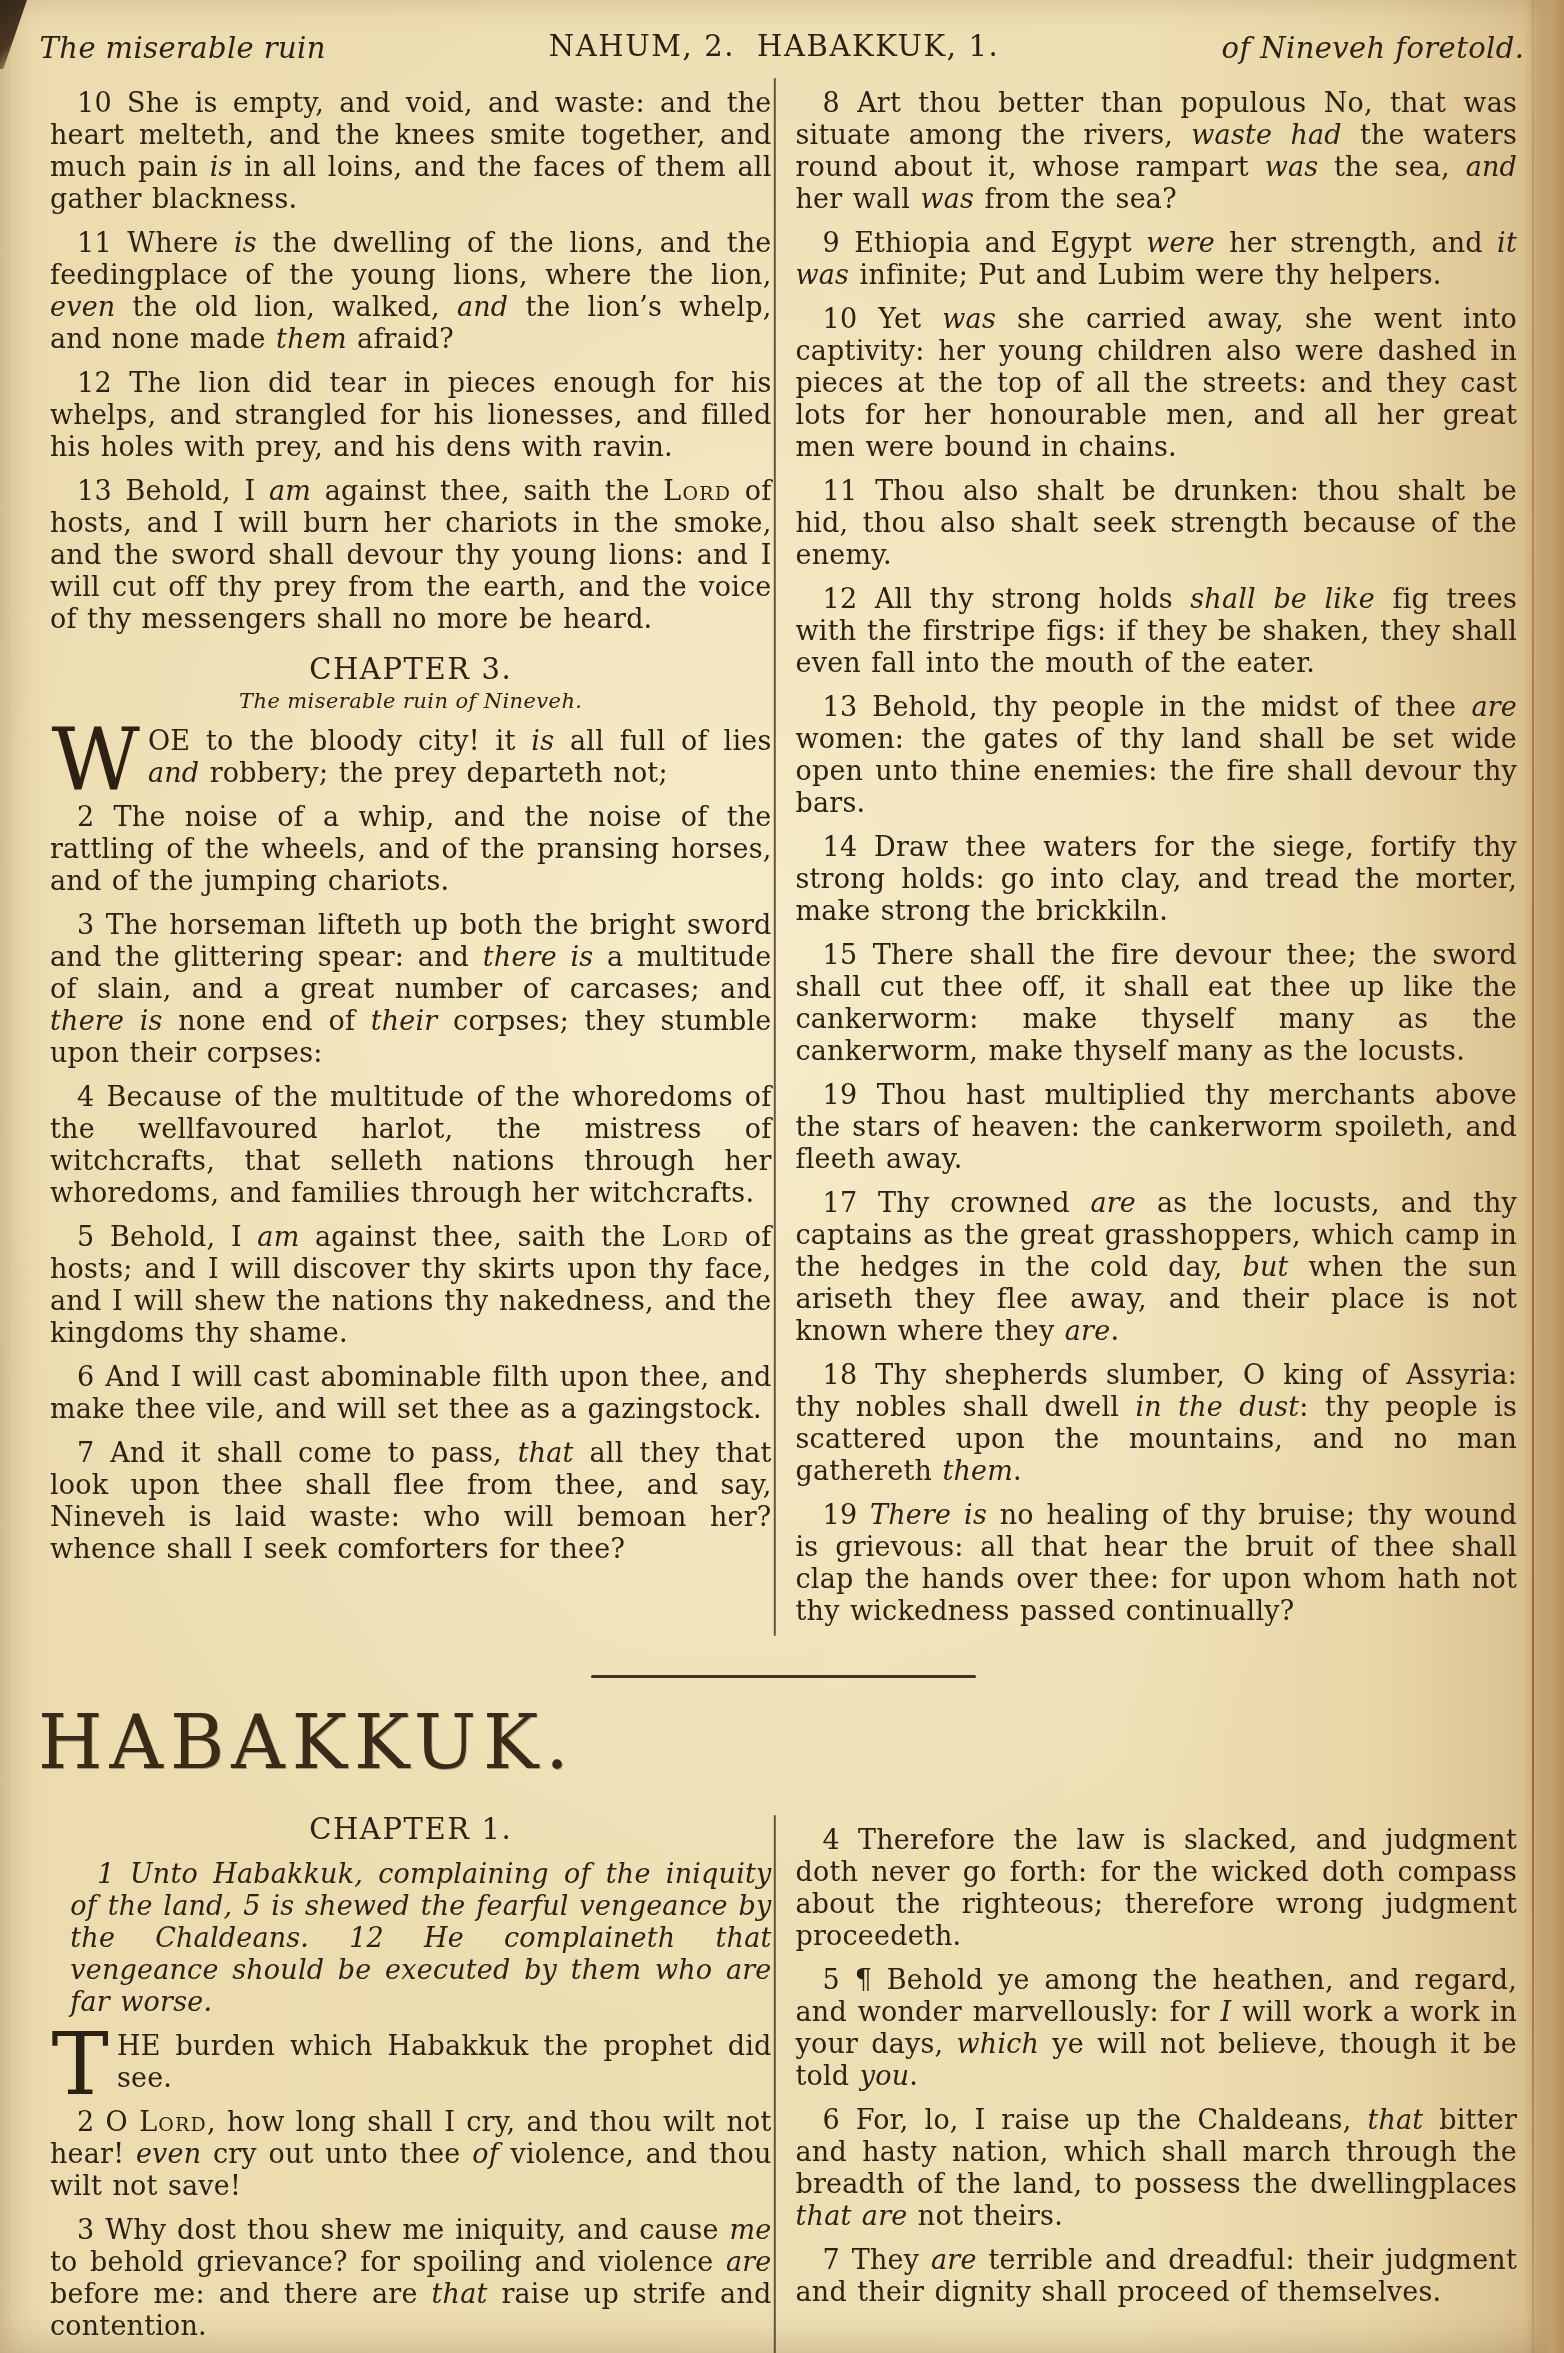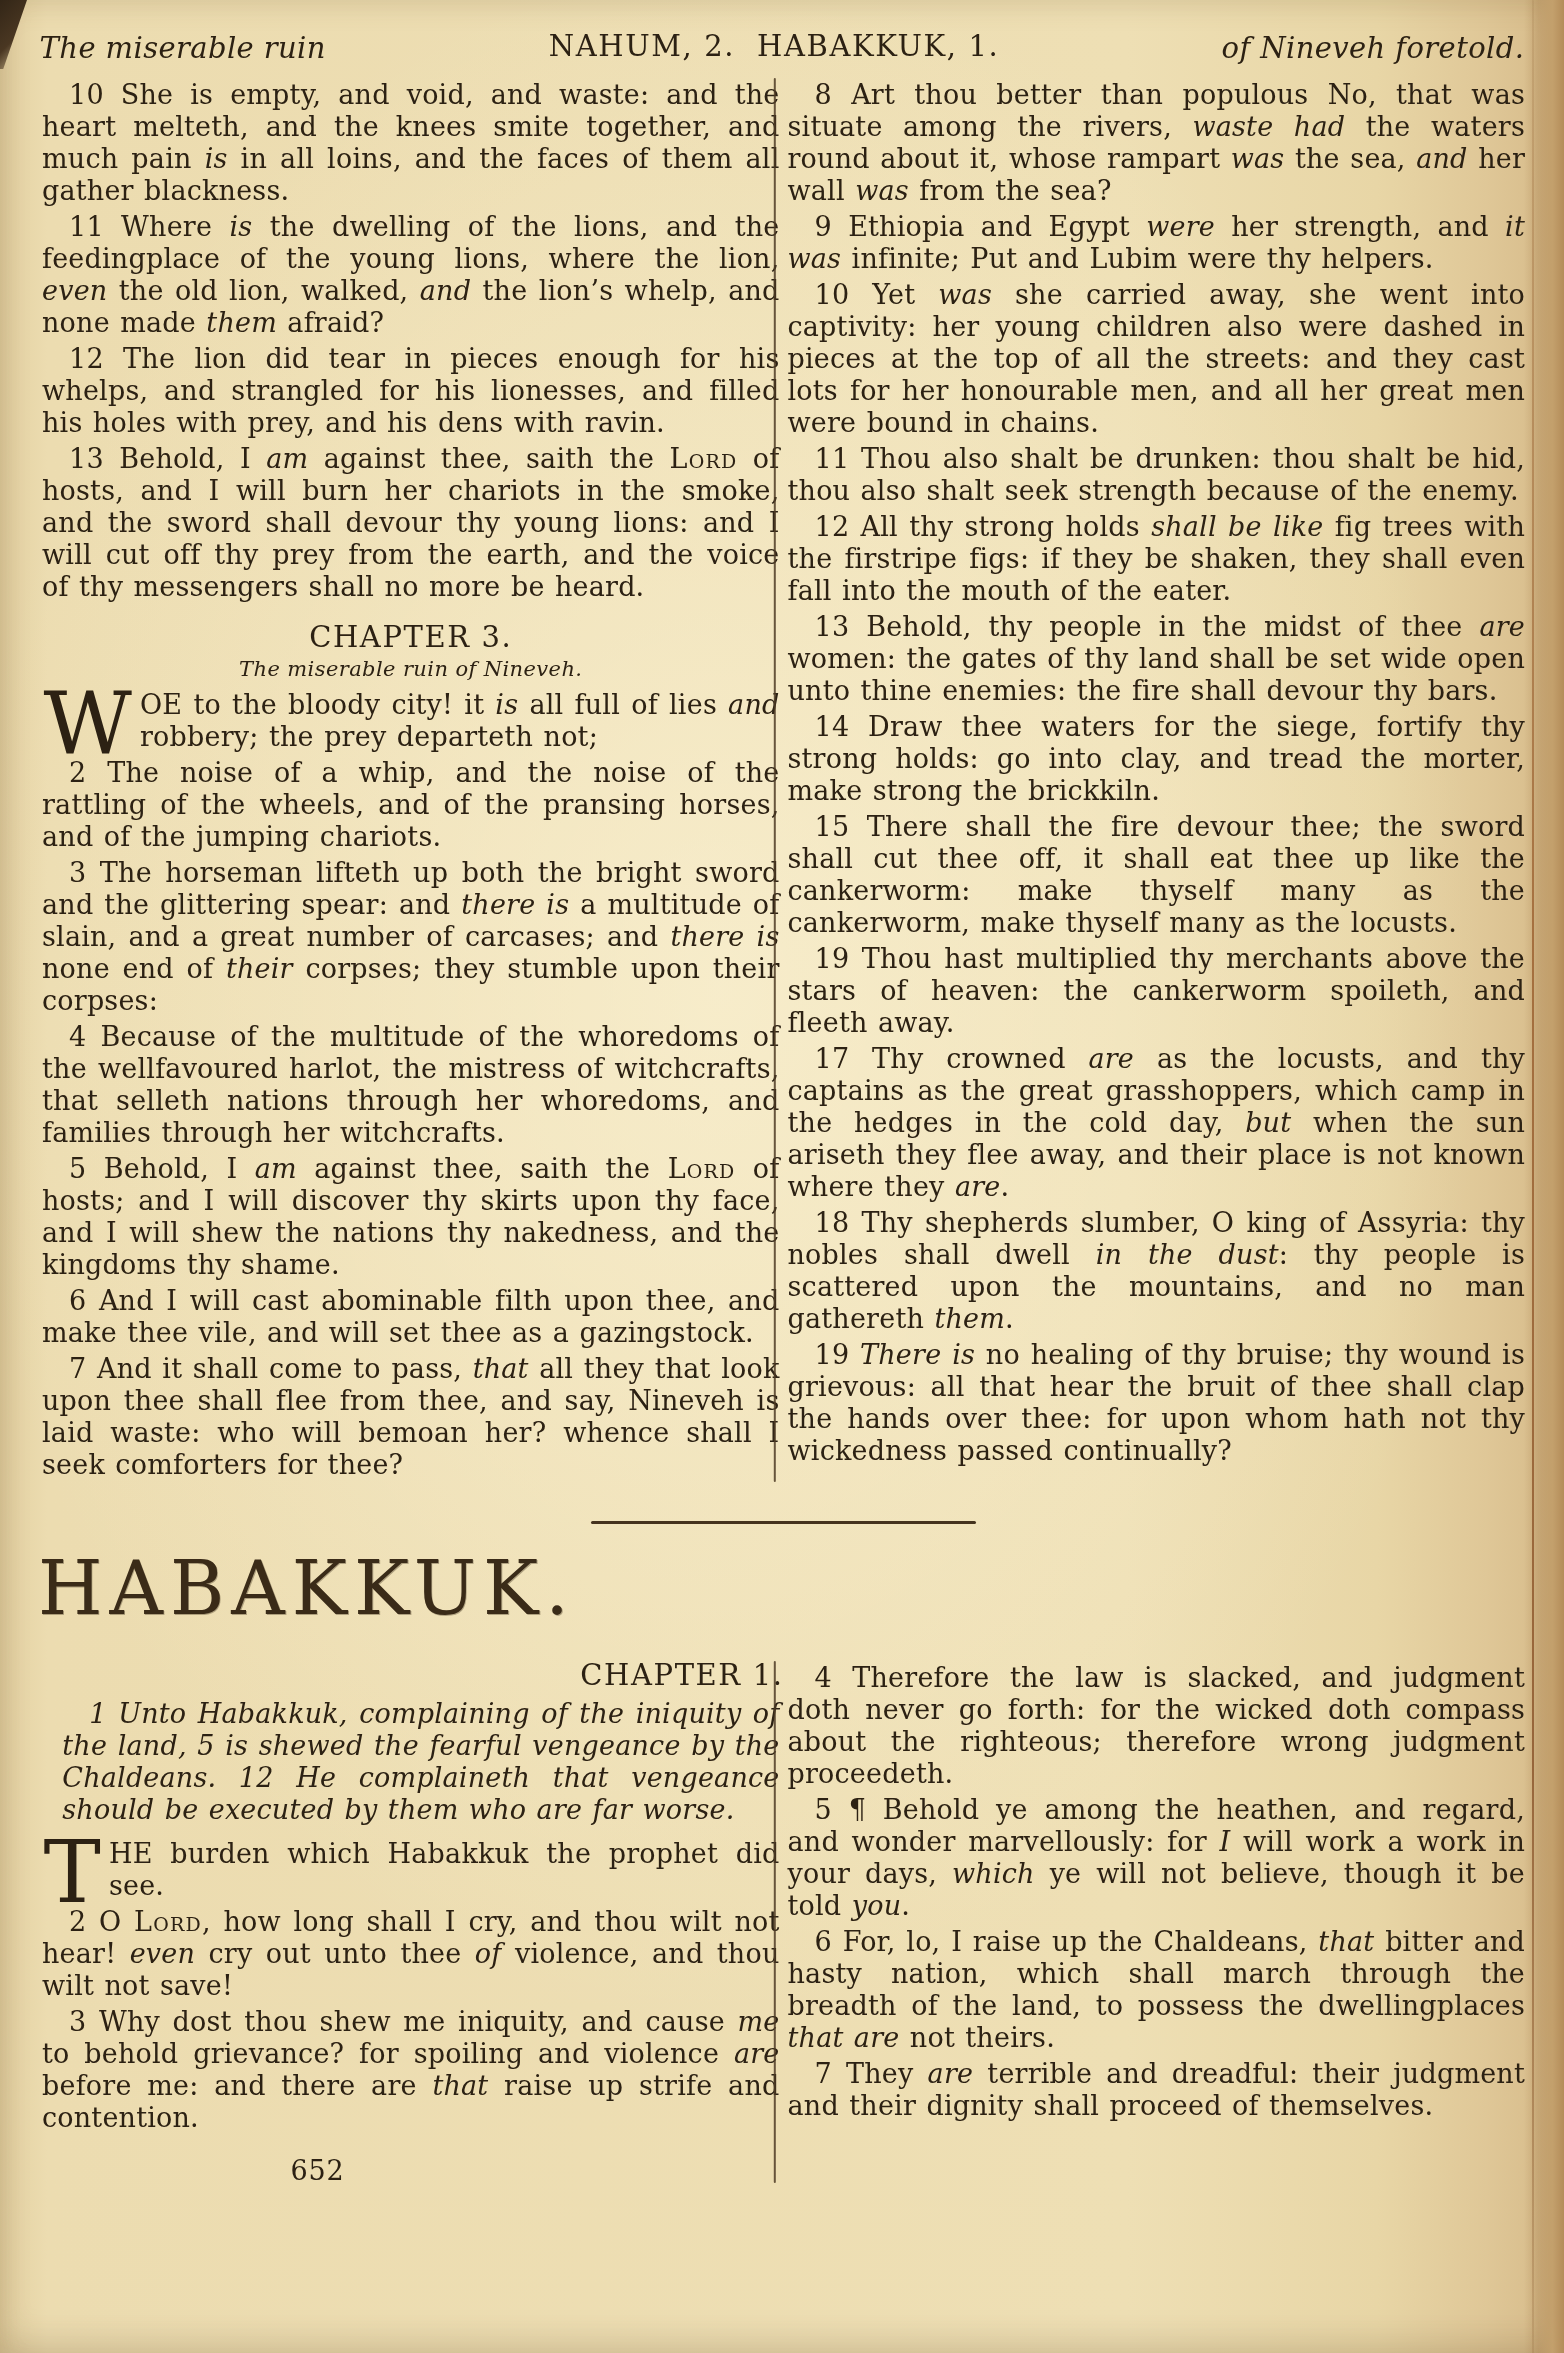--- a/index.html
+++ b/index.html
@@ -51,21 +51,21 @@
   
   .columns{position:relative;display:flex;justify-content:space-between;}
   .col{width:750px;}
   .col-rule{
     position:absolute;left:50%;top:3.1px;bottom:3.1px;width:2.3px;
     transform:translateX(-10.2px);
     background:#4e3b24;opacity:.85;border-radius:1.6px;
   }
   .columns.nahum{margin-top:6.3px;}
   .columns p.verse{
-    margin:4px;text-align:justify;text-indent:27px;
+    margin:12px;text-align:justify;text-indent:27px;
     font-size:27px;line-height:32px;letter-spacing:0.2px;word-spacing:1.6px;
   }
   .chapter{
     margin:17px 0 3.1px;text-align:center;font-weight:normal;
     font-size:29px;letter-spacing:1.6px;
   }
   .chapter-sub{
     margin:0 0 7.8px;text-align:center;font-style:italic;
     font-size:21px;letter-spacing:0.4px;
   }
@@ -83,21 +83,21 @@
     width:385px;height:3.1px;margin:0 auto;
     background:#45331e;border-radius:1.6px;
   }
   .book-title{
     margin:20.3px 0 27px;text-align:left;font-weight:normal;
     font-size:74px;letter-spacing:7px;color:#3a2b18;
     text-shadow:0.8px 0.8px 0 rgba(58,43,24,.35);
   }
 
   
-  .columns.habakkuk .chapter{margin:0 0 6.3px;text-align:right;}
+  .columns.habakkuk .chapter{margin:0 0 6.3px;}
   .summary p{
     margin:0;font-size:24px;line-height:28px;text-align:justify;
     padding-left:20.3px;text-indent:-20.3px;font-style:italic;word-spacing:1.6px;
   }
   .summary{margin-bottom:12.5px;}
   .summary em{font-style:italic;}
   .page-number{
     margin:20.3px 25% 0 0;text-align:center;
     font-size:27px;letter-spacing:0.8px;
   }

